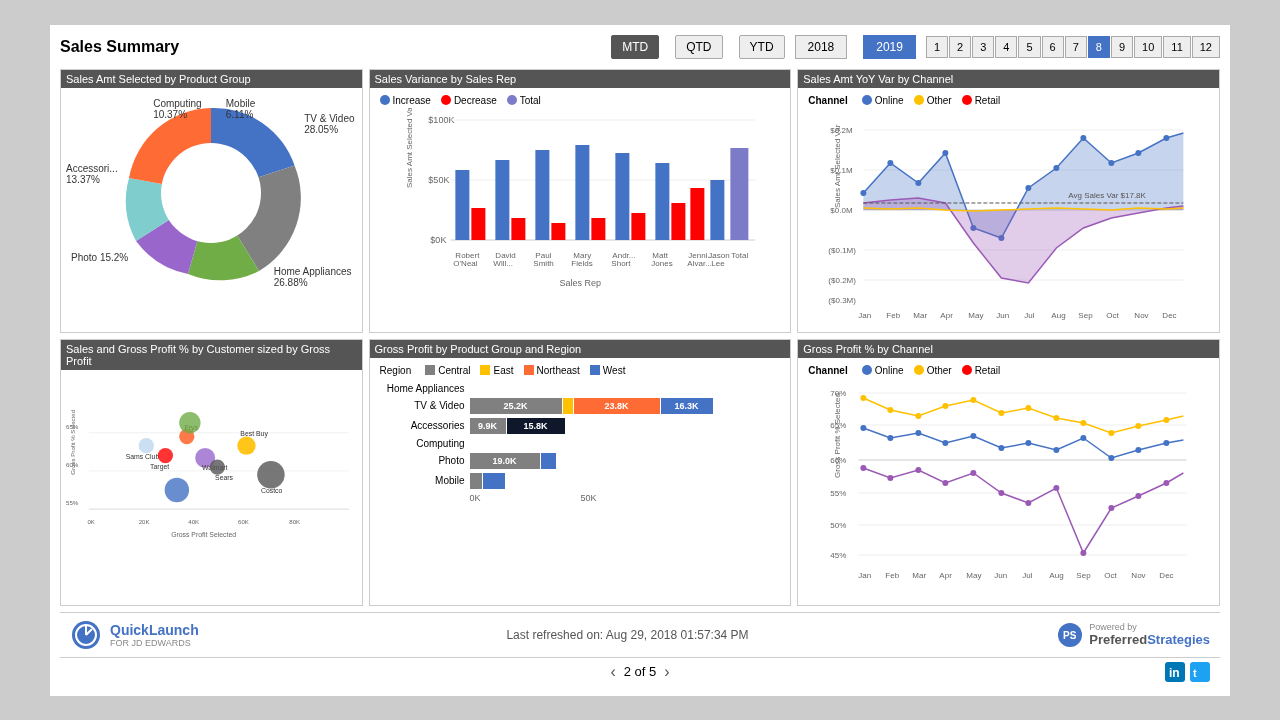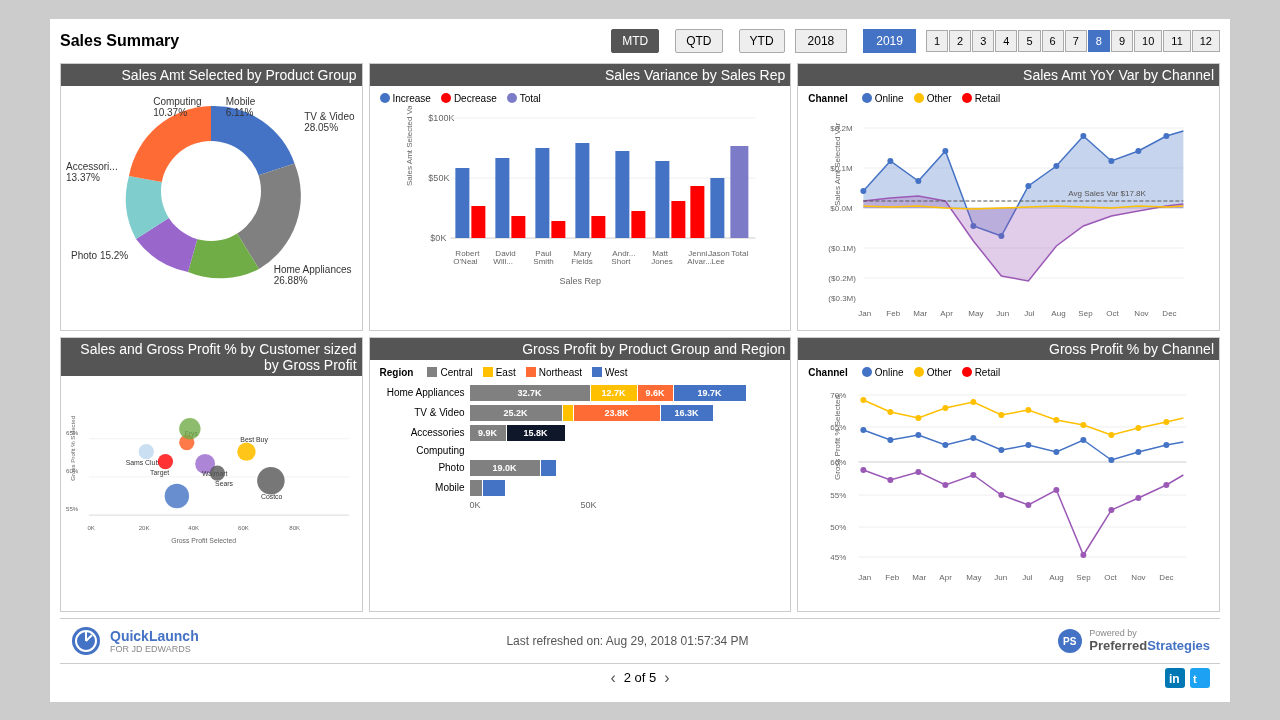--- a/index.html
+++ b/index.html
@@ -10,21 +10,21 @@
     .btn-group { display: flex; gap: 16px; margin-right: 10px; }
     .btn { padding: 4px 10px; border: 1px solid #aaa; background: #eee; cursor: pointer; font-size: 12px; border-radius: 2px; }
     .btn.active { background: #555; color: #fff; border-color: #555; }
     .year-btn { padding: 4px 12px; border: 1px solid #aaa; background: #eee; cursor: pointer; font-size: 12px; }
     .year-btn.active { background: #4472C4; color: #fff; border-color: #4472C4; }
     .num-btns { display: flex; gap: 1px; }
     .num-btn { padding: 4px 7px; border: 1px solid #aaa; background: #eee; cursor: pointer; font-size: 11px; }
     .num-btn.active { background: #4472C4; color: #fff; border-color: #4472C4; }
     .charts-row { display: flex; gap: 6px; margin-bottom: 6px; }
     .chart-panel { border: 1px solid #ccc; flex: 1; position: relative; }
-    .chart-title { background: #555; color: #fff; font-size: 14px; text-align: right; padding: 3px 5px; }
+    .chart-title { background: #555; color: #fff; font-size: 11px; text-align: left; padding: 3px 5px; }
     .chart-body { padding: 5px; position: relative; }
     
     .donut-wrap { display: flex; justify-content: center; align-items: center; height: 200px; position: relative; }
     .legend { display: flex; gap: 10px; font-size: 10px; padding: 2px 5px; align-items: center; }
     .legend-dot { width: 10px; height: 10px; border-radius: 50%; display: inline-block; margin-right: 3px; }
     .legend-item { display: flex; align-items: center; }
     
     .gpbar-row { display: flex; align-items: center; margin-bottom: 4px; font-size: 10px; }
     .gpbar-label { width: 90px; text-align: right; padding-right: 5px; font-size: 10px; flex-shrink: 0; }
     .gpbar-bars { display: flex; gap: 1px; flex: 1; align-items: center; }
@@ -300,21 +300,21 @@
             <circle cx="145" cy="110" r="16" fill="#4472C4" opacity="0.8"></circle>
           </svg>
         </div>
       </div>
     </div>
 
     <div class="chart-panel" style="flex:1.4;">
       <div class="chart-title">Gross Profit by Product Group and Region</div>
       <div class="chart-body">
         <div class="legend">
-          <span style="font-size:10px;font-weight:bold;margin-right:4px;">Region</span>
+          <span style="font-size:10px;font-weight:normal;margin-right:4px;">Region</span>
           <span class="legend-item">
               <span class="legend-dot" style="background:#808080;border-radius:0;"></span>
               <span>Central</span>
             </span>
           <span class="legend-item">
               <span class="legend-dot" style="background:#FFC000;border-radius:0;"></span>
               <span>East</span>
             </span>
           <span class="legend-item">
               <span class="legend-dot" style="background:#FF6B35;border-radius:0;"></span>
@@ -323,26 +323,20 @@
           <span class="legend-item">
               <span class="legend-dot" style="background:#4472C4;border-radius:0;"></span>
               <span>West</span>
             </span>
         </div>
 
         <div style="padding: 5px 0 0 5px;">
 
           <div class="gpbar-row">
             <div class="gpbar-label">Home Appliances</div>
-            <div class="gpbar-bars">
-              <div class="gpbar-seg" style="width:120px;background:#808080;">32.7K</div>
-              <div class="gpbar-seg" style="width:46px;background:#FFC000;">12.7K</div>
-              <div class="gpbar-seg" style="width:35px;background:#FF6B35;">9.6K</div>
-              <div class="gpbar-seg" style="width:72px;background:#4472C4;">19.7K</div>
-            </div>
           </div>
 
           <div class="gpbar-row">
             <div class="gpbar-label">TV &amp; Video</div>
             <div class="gpbar-bars">
               <div class="gpbar-seg" style="width:92px;background:#808080;text-align:right;">25.2K</div>
               <div class="gpbar-seg" style="width:10px;background:#FFC000;"></div>
               <div class="gpbar-seg" style="width:86px;background:#FF6B35;">23.8K</div>
               <div class="gpbar-seg" style="width:52px;background:#4472C4;">16.3K</div>
             </div>

